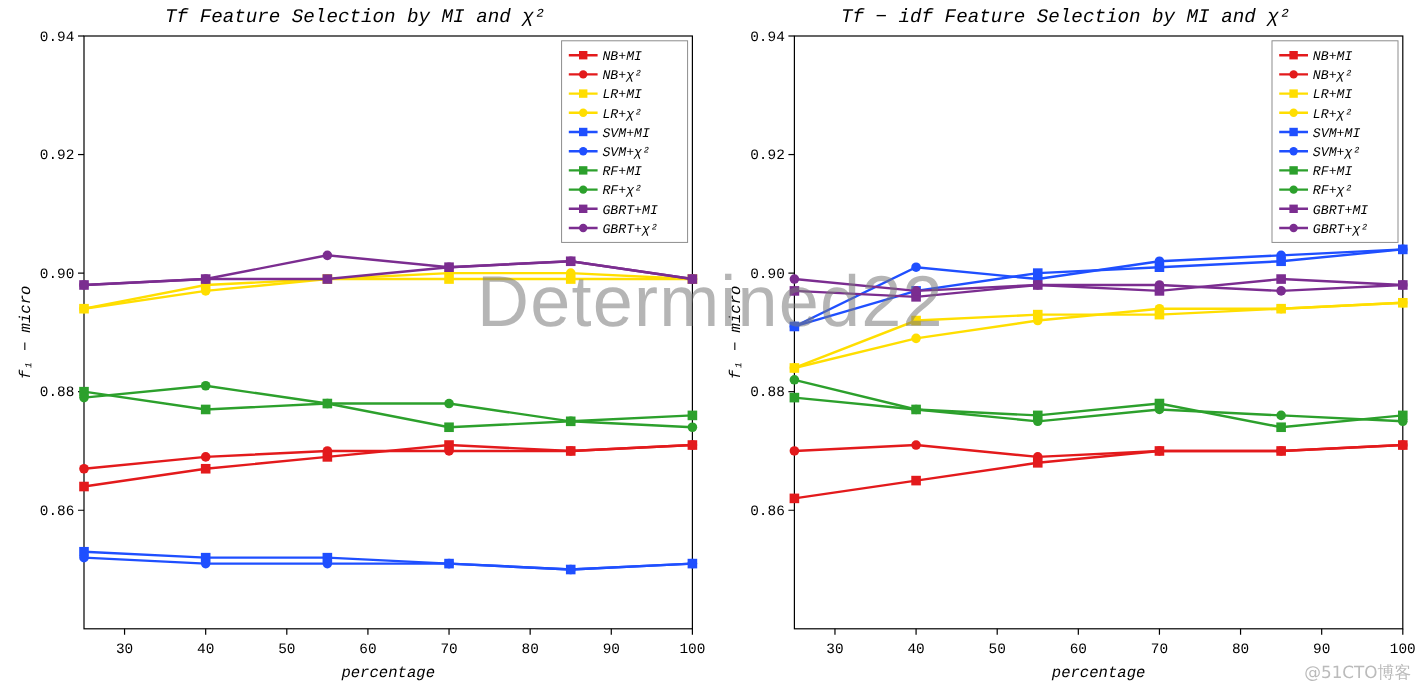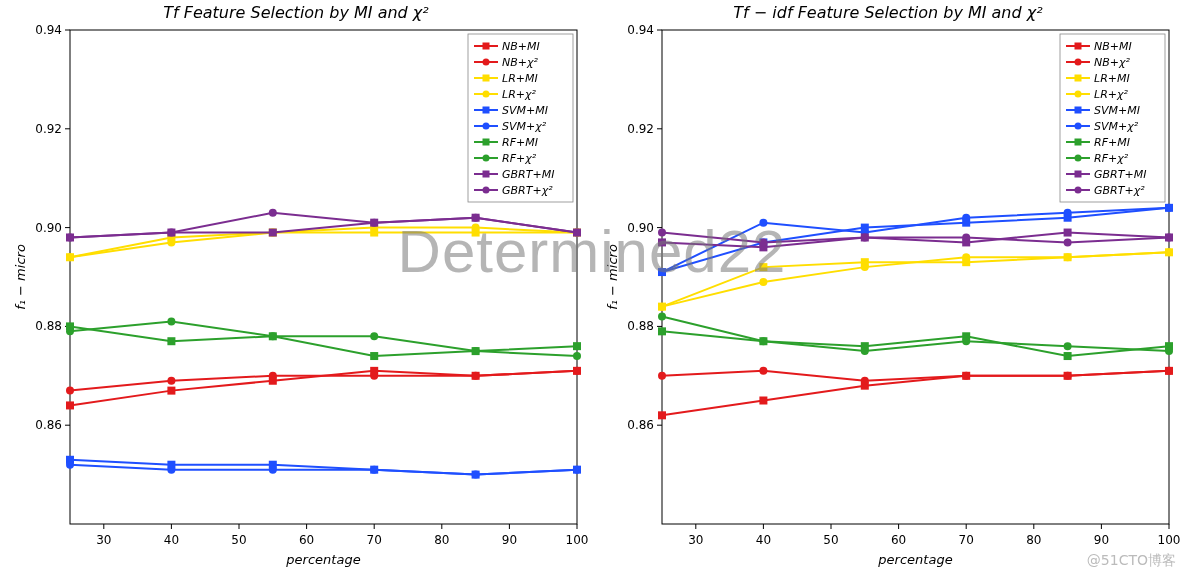--- a/index.html
+++ b/index.html
@@ -16,20 +16,21 @@
   .figure-row {
     display: flex;
     flex-direction: row;
     width: 100%;
     height: 100%;
   }
   .panel {
     flex: 1 1 50%;
     position: relative;
     box-sizing: border-box;
+    font-family: Liberation Mono, monospace;
   }
   .panel svg {
     display: block;
   }
   .watermark {
     position: absolute;
     top: 185px;
     left: 0;
     width: 100%;
     text-align: center;

